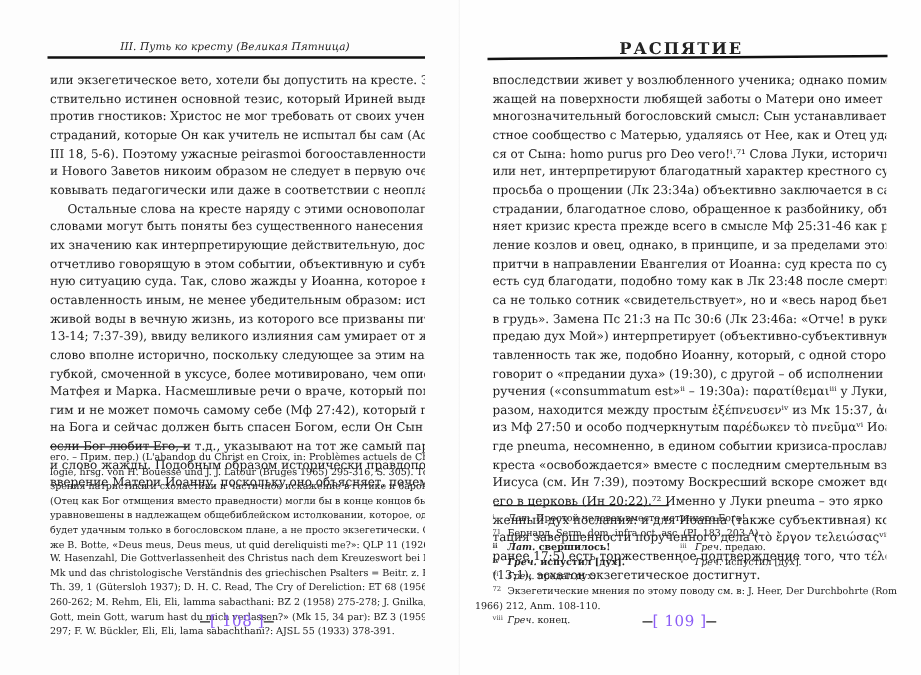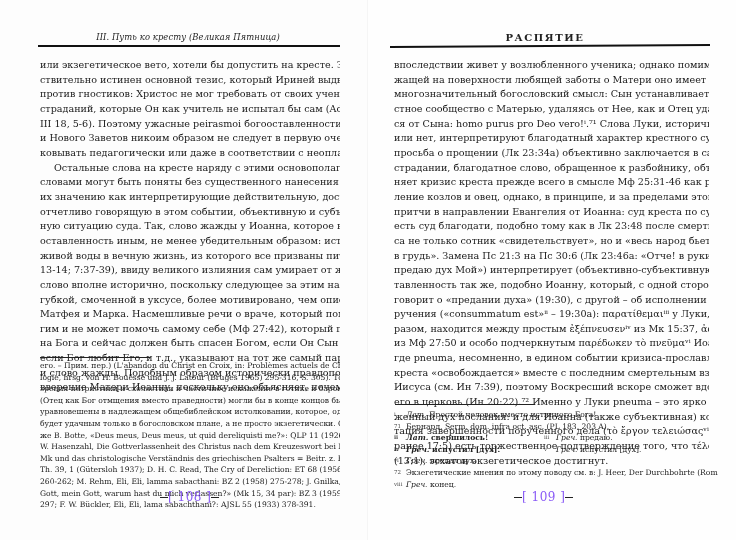--- a/index.html
+++ b/index.html
@@ -13,21 +13,21 @@
   .page { position: relative; width: 368px; height: 540px; box-sizing: border-box; }
   .page.left { padding: 0 30px 0 38px; background: #fdfdfd; }
   .page.right { padding: 0 26px 0 12px; background: #fefefe; }
   .gutter { position: absolute; left: 367px; top: 0; width: 2px; height: 540px; background: linear-gradient(90deg, #f3f3f3, #fafafa); }
 
   .running-head {
     position: absolute; top: 32px; text-align: center;
     font-size: 8.4px; font-style: italic; letter-spacing: 0.1px; color: #222;
   }
   .page.left .running-head { left: 38px; width: 300px; }
-  .page.right .running-head { left: 12px; width: 330px; font-style: normal; letter-spacing: 1.6px; font-size: 10px; font-weight: bold; }
+  .page.right .running-head { left: 12px; width: 330px; font-style: normal; letter-spacing: 1.6px; font-size: 13px; font-weight: bold; }
   .head-rule {
     position: absolute; top: 45px; height: 1.6px; background: #111;
   }
   .page.left .head-rule { left: 38px; width: 302px; }
   .page.right .head-rule { left: 22px; width: 320px; transform: skewY(-0.4deg); }
 
   .body-text {
     position: absolute; top: 58px;
     font-size: 9.6px; line-height: 14.65px; text-align: justify;
   }
@@ -172,20 +172,23 @@
             <span class="fn-text"><i>Греч.</i> испустил [дух].</span>
           </span>
           <span class=""><span class="fn-mark">v</span><span class="fn-text"><i>Греч.</i> испустил [дух].</span></span>
         </div>
         <div class="fn-row">
           <span class=""><span class="fn-mark">vi</span><span class="fn-text"><i>Греч.</i> предал дух.</span></span>
         </div>
         <div class="fn-row">
           <span class=""><span class="fn-mark">72</span><span class="fn-text">Экзегетические мнения по этому поводу см. в: J. Heer, Der Durchbohrte (Rom</span></span>
         </div>
+        <div class="fn-row" style="margin-left: -14px;">
+          <span class=""><span class="fn-text">1966) 212, Anm. 108-110.</span></span>
+        </div>
         <div class="fn-row">
           <span class=""><span class="fn-mark">viii</span><span class="fn-text"><i>Греч.</i> конец.</span></span>
         </div>
       </div>
 
     <div class="folio">
       <span class="dash"></span>[ <span>109</span> ]<span class="dash"></span>
     </div>
   </div>
 </div>

